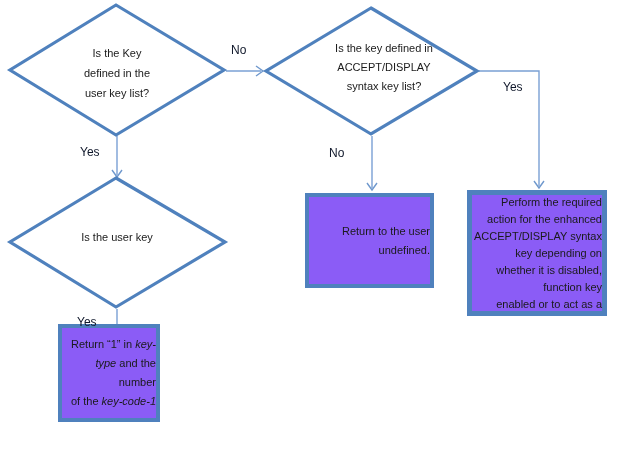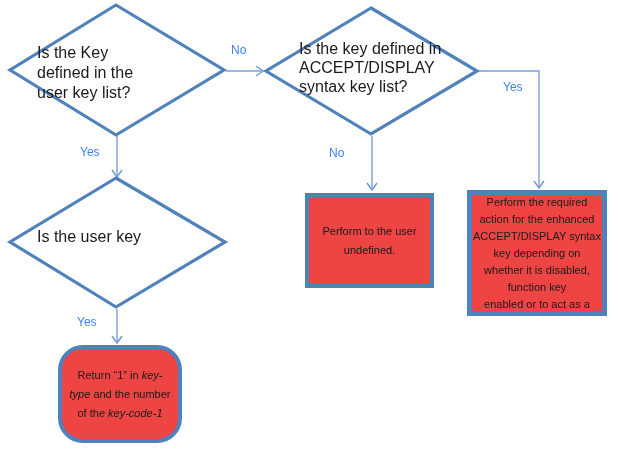--- a/index.html
+++ b/index.html
@@ -5,30 +5,30 @@
   html,body { margin:0; padding:0; background:#ffffff; }
   .canvas {
     position:relative; width:620px; height:455px; background:#ffffff;
     font-family:"Liberation Sans", sans-serif; color:#1a1a1a; overflow:hidden;
   }
   svg.layer { position:absolute; left:0; top:0; }
   .shape { fill:#ffffff; stroke:#4f81bd; stroke-width:3.2; stroke-linejoin:miter; }
   .conn  { fill:none; stroke:#7aa0d4; stroke-width:1.4; }
   .arrowhead { fill:none; stroke:#6f98cd; stroke-width:1.4; }
   .node-text {
-    position:absolute; text-align:left; font-size:16px; line-height:20px;
+    position:absolute; text-align:center; font-size:11px; line-height:20px;
   }
   .node-text.small { line-height:19px; }
   .rect-box {
-    position:absolute; box-sizing:border-box; border:4px solid #4f81bd; background:#ef4444;
+    position:absolute; box-sizing:border-box; border:4px solid #4f81bd; background:#8b5cf6;
     display:flex; flex-direction:column; justify-content:center;
-    text-align:center; font-size:11px; line-height:19px;
+    text-align:right; font-size:11px; line-height:19px;
   }
   .rect-box.thick { border-width:5px; line-height:17px; }
-  .edge-label { position:absolute; font-size:12px; color:#3b82f6; }
+  .edge-label { position:absolute; font-size:12px; color:#0f172a; }
   em { font-style:italic; }
 </style>
 </head>
 <body>
 
 <div class="canvas">
 
   <svg class="layer" width="620" height="455" viewBox="0 0 620 455">
 
     <line class="conn" x1="226" y1="71" x2="261" y2="71"></line>
@@ -61,35 +61,35 @@
     <div>Is the key defined in</div>
     <div>ACCEPT/DISPLAY</div>
     <div>syntax key list?</div>
   </div>
 
   <div class="node-text" style="left:37px; top:227px; width:160px;">
     <div>Is the user key</div>
   </div>
 
   <div class="rect-box" style="left:305px; top:193px; width:129px; height:95px;">
-    <div>Perform to the user</div>
+    <div>Return to the user</div>
     <div>undefined.</div>
   </div>
 
   <div class="rect-box thick" style="left:467px; top:190px; width:140px; height:126px;">
     <div>Perform the required</div>
     <div>action for the enhanced</div>
     <div>ACCEPT/DISPLAY syntax</div>
     <div>key depending on</div>
     <div>whether it is disabled,</div>
     <div>function key</div>
     <div>enabled or to act as a</div>
   </div>
 
-  <div class="rect-box" style="left:58px; top:345px; width:124px; height:98px;border-radius:25px;">
+  <div class="rect-box" style="left:58px; top:324px; width:102px; height:98px;">
     <div><span>Return “1” in </span><em>key-</em></div>
     <div><em>type</em><span> and the number</span></div>
     <div><span>of the </span><em>key-code-1</em></div>
   </div>
 
   <span class="edge-label" style="left:231px; top:43px;">No</span>
   <span class="edge-label" style="left:80px; top:145px;">Yes</span>
   <span class="edge-label" style="left:329px; top:146px;">No</span>
   <span class="edge-label" style="left:503px; top:80px;">Yes</span>
   <span class="edge-label" style="left:77px; top:315px;">Yes</span>

